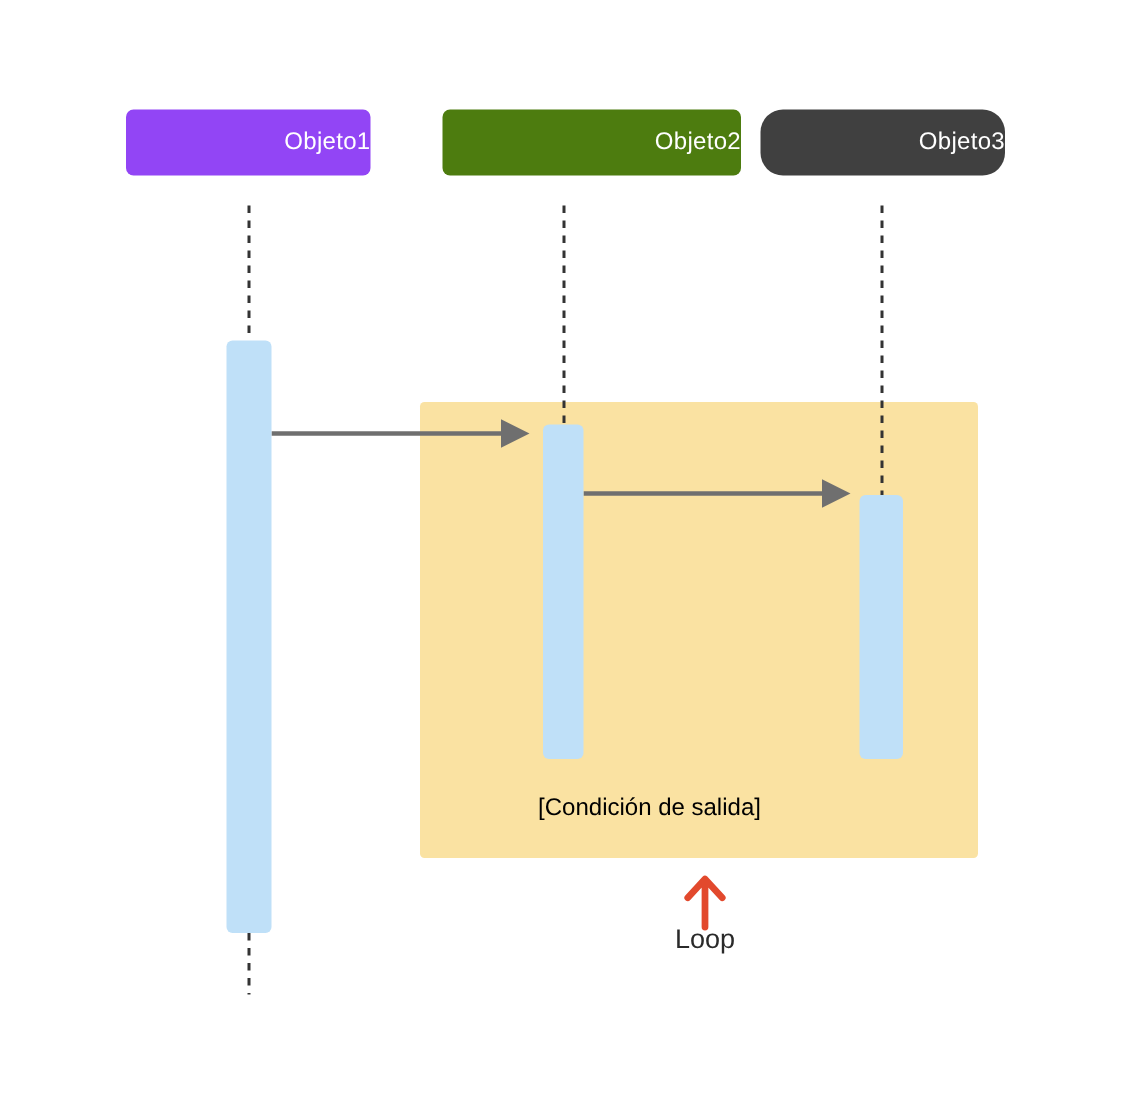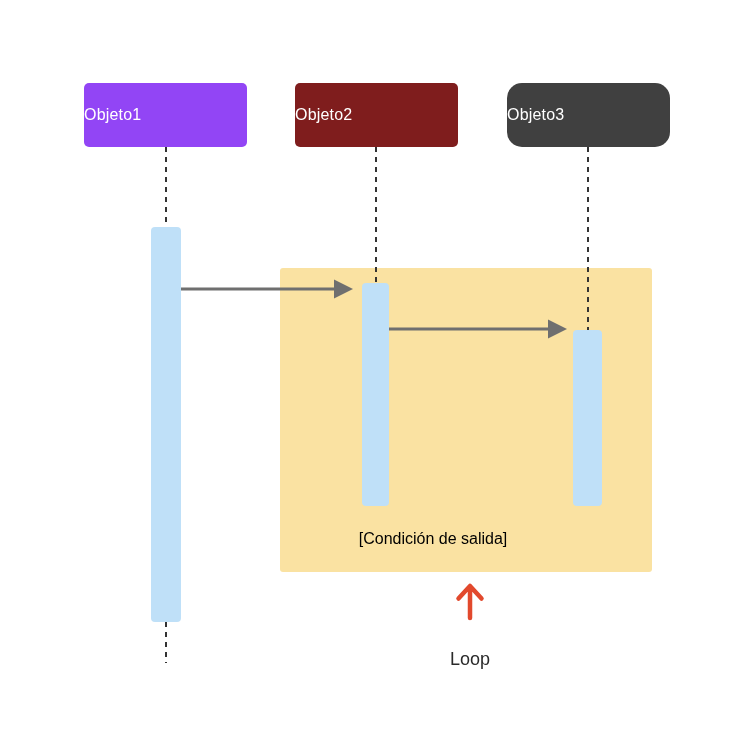--- a/index.html
+++ b/index.html
@@ -10,28 +10,28 @@
   }
   .canvas {
     position: relative;
     width: 750px;
     height: 736px;
     background: #ffffff;
     overflow: hidden;
   }
   .actor-box {
     position: absolute;
-    top: 83px;
+    top: 73px;
     width: 163px;
-    height: 64px;
+    height: 44px;
     background: #9245F5;
     border-radius: 5px;
     display: flex;
     align-items: center;
-    justify-content: flex-start;
+    justify-content: flex-end;
   }
   .actor-box .actor-label {
     color: #ffffff;
     font-size: 16px;
     letter-spacing: 0.2px;
   }
   .actor-box.a1 { left: 84px; }
   .actor-box.a2 { left: 295px; }
   .actor-box.a3 { left: 507px; }
 
@@ -66,21 +66,21 @@
     left: 433px;
     top: 530px;
     transform: translateX(-50%);
     white-space: nowrap;
     font-size: 16px;
     color: #1E1E1E;
   }
   .loop-label {
     position: absolute;
     left: 470px;
-    top: 649px;
+    top: 616px;
     transform: translateX(-50%);
     white-space: nowrap;
     font-size: 18px;
     color: #2A2A2A;
   }
 </style>
 </head>
 <body>
 
 <div class="canvas">
@@ -110,21 +110,21 @@
     <path d="M470 618 L470 588 M458.5 598.5 L470 586 L481.5 598.5" fill="none" stroke-width="4.5" stroke-linecap="round" stroke-linejoin="round" stroke="#E2492D"></path>
   </svg>
 
   <div class="activation b1" style="background-color: rgb(191, 224, 248);"></div>
   <div class="activation b2" style="background-color: rgb(191, 224, 248);"></div>
   <div class="activation b3" style="background-color: rgb(191, 224, 248);"></div>
 
   <div class="actor-box a1" style="background-color: rgb(146, 69, 245);">
     <span class="actor-label">Objeto1</span>
   </div>
-  <div class="actor-box a2" style="background-color: #7f1d1d;">
+  <div class="actor-box a2" style="background-color: #4d7c0f; padding-left: 36px;">
     <span class="actor-label">Objeto2</span>
   </div>
   <div class="actor-box a3" style="background-color: #404040; border-radius: 15px;">
     <span class="actor-label">Objeto3</span>
   </div>
 
   <div class="condition-label" style="color: #000000;">[Condición de salida]</div>
 
   <div class="loop-label">Loop</div>
 

